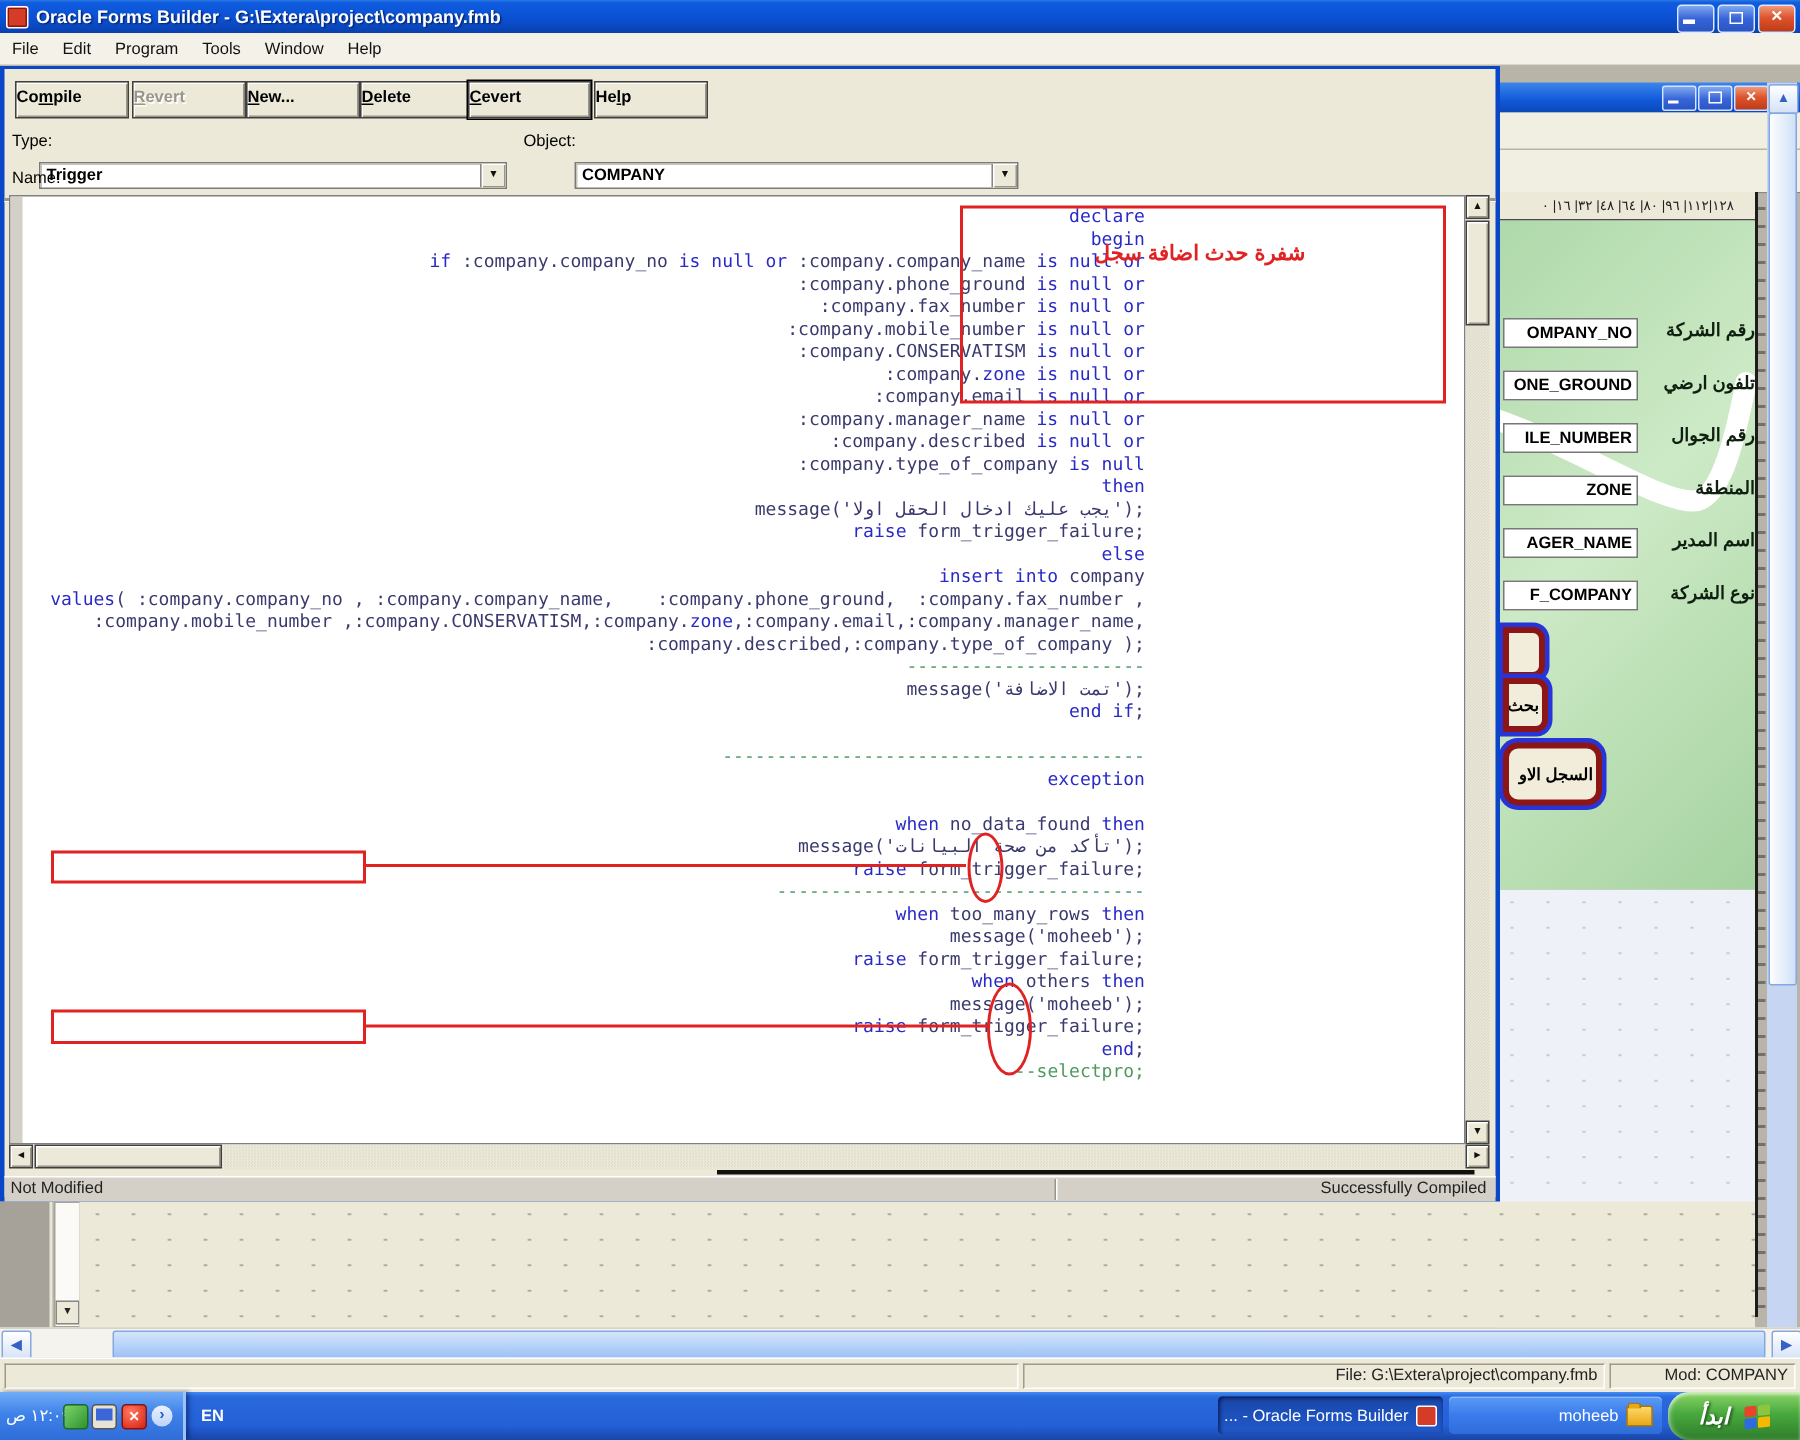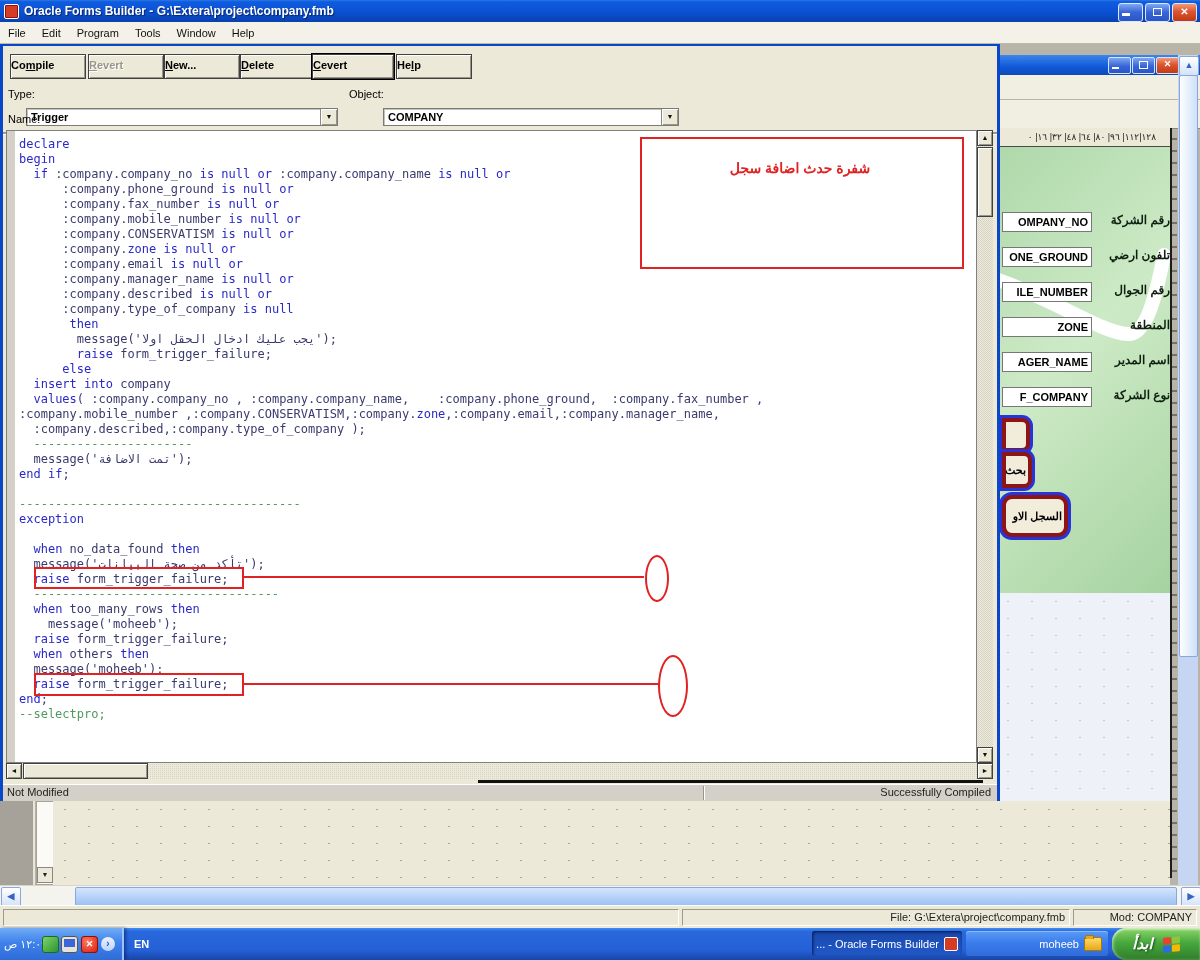--- a/index.html
+++ b/index.html
@@ -96,21 +96,21 @@
     line-height:16px;padding-left:4px;white-space:nowrap;overflow:hidden;margin-top:23px;}
   .combo .drop{position:absolute;right:0;top:0;width:16px;height:16px;background:#ece9d8;
     border-left:1px solid #888;box-shadow:inset 1px 1px 0 #fff,inset -1px -1px 0 #9a9687;
     font-size:7px;text-align:center;line-height:15px;color:#111;}
   .edsep{position:absolute;left:0;width:994px;height:2px;background:#9a9787;border-bottom:1px solid #fff;}
   .codearea{position:absolute;left:3px;top:84px;width:971px;height:633px;background:#fff;
     border:1px solid #808080;box-sizing:border-box;overflow:hidden;}
   .codemargin{position:absolute;left:0;top:0;width:8px;height:100%;background:#d4d0c8;}
   .codecontent{position:absolute;left:12px;top:6px;font-family:"DejaVu Sans Mono",monospace;
     font-size:12px;line-height:15px;color:#3a3a6e;white-space:pre;}
-  .code-line{height:15px;}
+  .code-line{height:15px;text-align:right;}
   .code-line .kw{color:#2929c8;}
   .code-line.cmt{color:#4e9a5e;}
   .vscroll-cl{position:absolute;left:974px;top:84px;width:16px;height:633px;background:#ece9d8;
     background-image:linear-gradient(45deg,#d8d4c8 25%,transparent 25%,transparent 75%,#d8d4c8 75%),
     linear-gradient(45deg,#d8d4c8 25%,transparent 25%,transparent 75%,#d8d4c8 75%);
     background-size:2px 2px;background-position:0 0,1px 1px;}
   .cl-btn{position:absolute;width:16px;height:16px;background:#ece9d8;border:1px solid #404040;
     box-shadow:inset 1px 1px 0 #fff,inset -1px -1px 0 #9a9687;box-sizing:border-box;
     font-size:7px;text-align:center;line-height:14px;color:#111;}
   .cl-thumb{position:absolute;background:#ece9d8;border:1px solid #404040;

